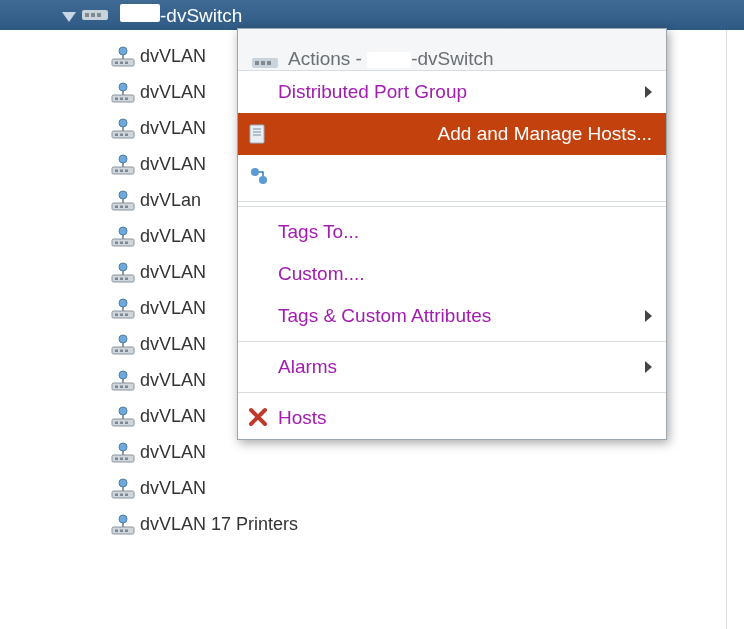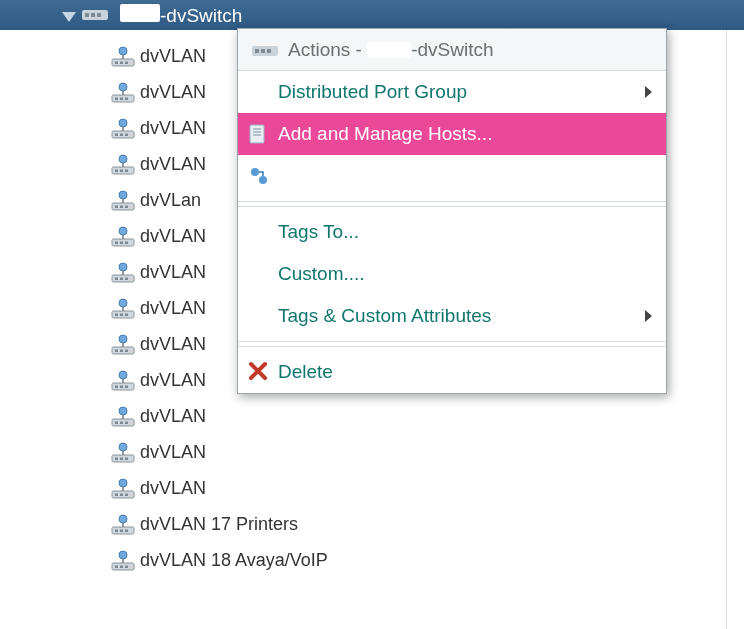--- a/index.html
+++ b/index.html
@@ -50,42 +50,43 @@
     left: 237px;
     top: 28px;
     width: 430px;
     background: #fff;
     border: 1px solid #9aa7b0;
     box-shadow: 2px 3px 10px rgba(0,0,0,0.35);
     z-index: 10;
   }
   .menu-header {
     display: flex;
-    align-items: center;
+    align-items: flex-end;
     height: 42px;
-    padding: 16px 14px;
+    padding: 0 14px;
     color: #6a6f73;
     font-size: 19px;
     gap: 10px;
     border-bottom: 1px solid #d8dde2;
     background: #f4f6f8;
   }
   .menu-item {
     display: flex;
     align-items: center;
     height: 42px;
     padding: 0 14px 0 40px;
-    color: #0f766e;
+    color: #a21caf;
     font-size: 19px;
     position: relative;
     cursor: default;
   }
   .menu-item.hovered {
-    background: #ec4899;
+    background: #c2410c;
     color: #fff;
+    justify-content: flex-end;
   }
   .menu-item .left-icon {
     position: absolute;
     left: 10px;
     top: 50%;
     transform: translateY(-50%);
     width: 22px;
     height: 22px;
   }
   .menu-sep {
@@ -320,33 +321,20 @@
   <circle cx="13" cy="6" r="4" fill="#6fa8dc" stroke="#4a7fb0"></circle>
   <line x1="13" y1="10" x2="13" y2="14" stroke="#6b7580" stroke-width="1.5"></line>
   <rect x="2" y="14" width="22" height="7" rx="1.5" fill="#cfd6dc" stroke="#8a949d"></rect>
   <rect x="5" y="16.5" width="3" height="2.5" fill="#7c8791"></rect>
   <rect x="10" y="16.5" width="3" height="2.5" fill="#7c8791"></rect>
   <rect x="15" y="16.5" width="3" height="2.5" fill="#7c8791"></rect>
 </svg>
       </span>
       <span>dvVLAN 17 Printers</span>
     </div>
-    <div class="tree-row">
-      <span class="pg-icon">
-<svg width="26" height="24">
-  <circle cx="13" cy="6" r="4" fill="#6fa8dc" stroke="#4a7fb0"></circle>
-  <line x1="13" y1="10" x2="13" y2="14" stroke="#6b7580" stroke-width="1.5"></line>
-  <rect x="2" y="14" width="22" height="7" rx="1.5" fill="#cfd6dc" stroke="#8a949d"></rect>
-  <rect x="5" y="16.5" width="3" height="2.5" fill="#7c8791"></rect>
-  <rect x="10" y="16.5" width="3" height="2.5" fill="#7c8791"></rect>
-  <rect x="15" y="16.5" width="3" height="2.5" fill="#7c8791"></rect>
-</svg>
-      </span>
-      <span>dvVLAN 18 Avaya/VoIP</span>
-    </div>
   </div>
 
 <div class="context-menu">
   <div class="menu-header">
     <span class="switch-icon">
       <svg width="26" height="16">
         <rect x="0" y="3" width="26" height="10" rx="2" fill="#c9d3db"></rect>
         <rect x="3" y="6" width="4" height="4" fill="#7f8a93"></rect>
         <rect x="9" y="6" width="4" height="4" fill="#7f8a93"></rect>
         <rect x="15" y="6" width="4" height="4" fill="#7f8a93"></rect>
@@ -398,27 +386,31 @@
     <span>Custom....</span>
   </div>
 
   <div class="menu-item">
     <span>Tags &amp; Custom Attributes</span>
     <span class="submenu-arrow"></span>
   </div>
 
   <div class="menu-sep"></div>
 
+  <div class="menu-item">
+    <span>Alarms</span>
+    <span class="submenu-arrow"></span>
+  </div>
 
   <div class="menu-sep"></div>
 
   <div class="menu-item">
     <span class="left-icon">
       <svg width="20" height="20">
         <line x1="3" y1="3" x2="17" y2="17" stroke="#c0392b" stroke-width="4" stroke-linecap="round"></line>
         <line x1="17" y1="3" x2="3" y2="17" stroke="#c0392b" stroke-width="4" stroke-linecap="round"></line>
       </svg>
     </span>
-    <span>Delete</span>
+    <span>Hosts</span>
   </div>
 </div>
 
 <div class="right-strip"></div>
 
 </body></html>

